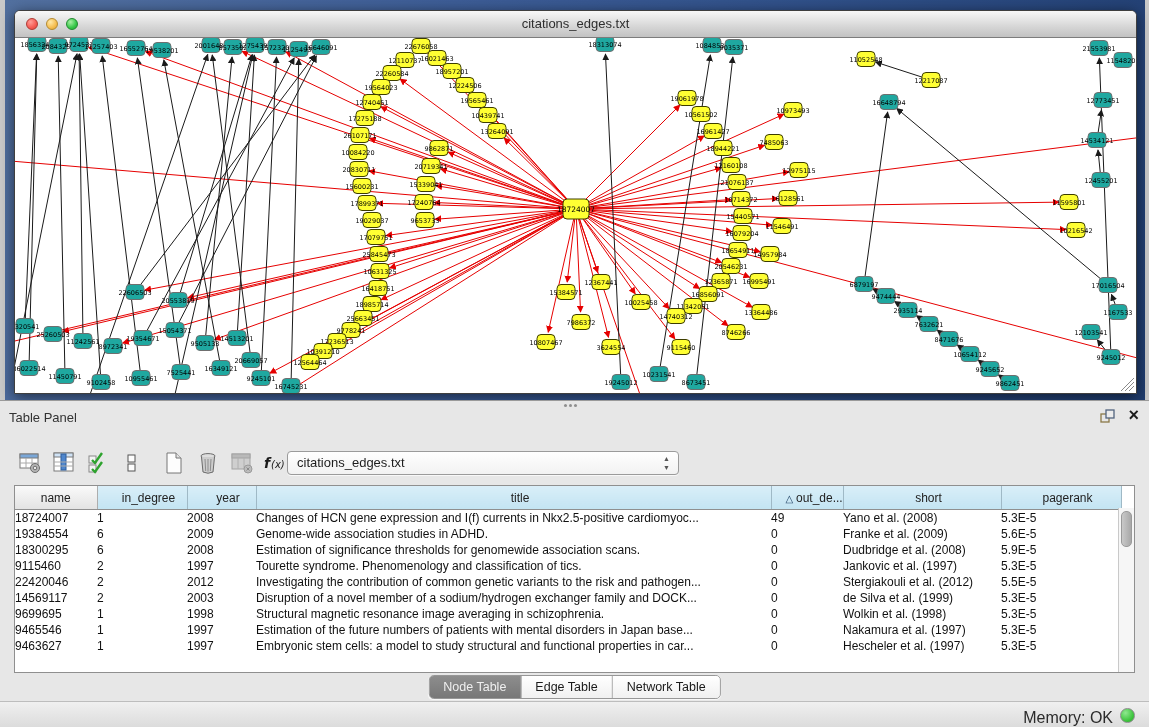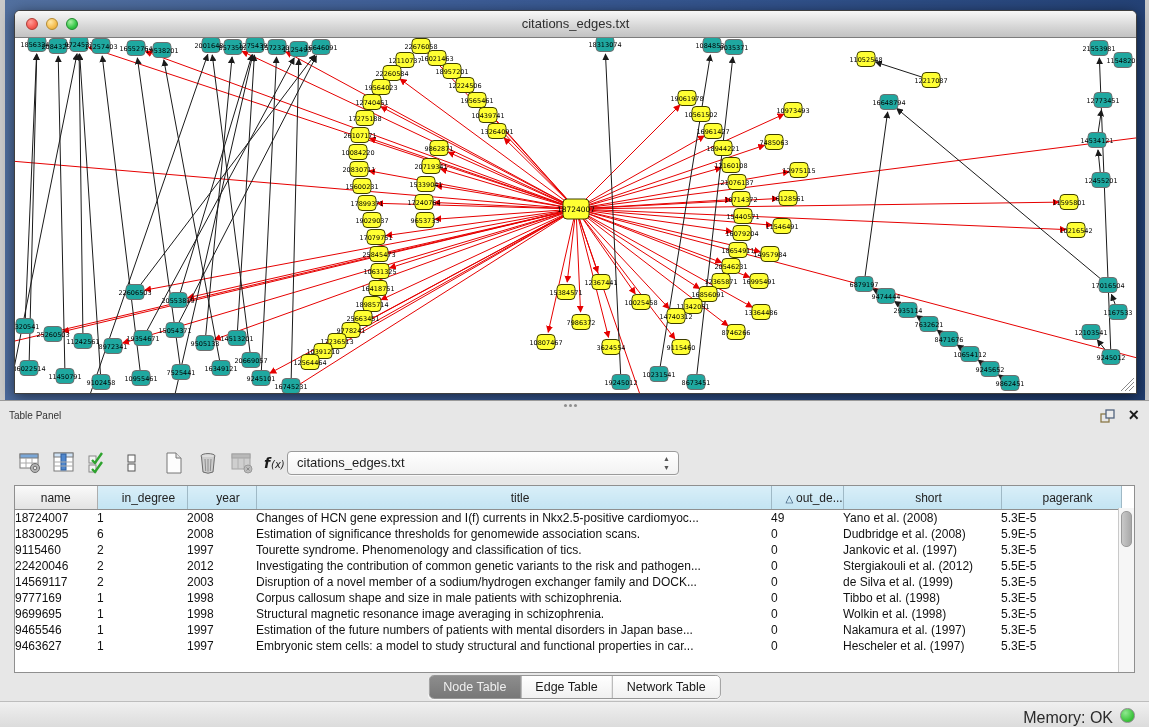--- a/index.html
+++ b/index.html
@@ -21,21 +21,21 @@
   .tl.yellow{left:31px;background:radial-gradient(circle at 35% 30%,#ffe9a8,#f5bd4f 60%,#d89f38);border:1px solid #b58a2e;}
   .tl.green{left:51px;background:radial-gradient(circle at 35% 30%,#a9efa4,#35c748 60%,#28a437);border:1px solid #1f8a2e;}
   .net-content{position:absolute;left:0;top:27px;right:0;bottom:0;background:#fff;overflow:hidden;}
   .grip{position:absolute;right:1px;bottom:1px;}
   
   .south{position:absolute;left:0;top:400px;width:1149px;height:327px;
     background:#e7e7e7;border-top:1px solid #9a9a9a;}
   .splitter{position:absolute;left:0;top:0;right:0;height:9px;}
   .splitter .dots{position:absolute;left:569px;top:3px;width:3px;height:3px;border-radius:50%;
     background:#8f8f8f;box-shadow:5px 0 0 #8f8f8f,-5px 0 0 #8f8f8f;}
-  .panel-title{position:absolute;left:9px;top:9px;font-size:10px;color:#333;text-align:right;}
+  .panel-title{position:absolute;left:9px;top:9px;font-size:13px;color:#333;text-align:right;}
   .panel-btn{position:absolute;top:7px;cursor:default;}
   .float-btn{right:34px;width:16px;height:16px;}
   .close-btn{right:10px;font-size:18px;font-weight:bold;color:#1c1c1c;line-height:16px;top:6px;}
   
   .toolbar{position:absolute;left:16px;top:48px;height:28px;display:flex;align-items:center;}
   .tbtn{width:28px;height:26px;margin-right:6px;display:flex;align-items:center;justify-content:center;}
   .tbtn.gap{margin-left:8px;}
   .dropdown{position:absolute;left:287px;top:50px;width:392px;height:24px;box-sizing:border-box;
     background:linear-gradient(#ffffff,#f2f2f2);border:1px solid #9b9b9b;border-radius:4px;
     font-size:13px;color:#1d1d1d;line-height:22px;padding-left:9px;
@@ -820,20 +820,29 @@
           <tr>
             <td class="c-name">18724007</td>
             <td class="c-in_degree">1</td>
             <td class="c-year">2008</td>
             <td class="c-title">Changes of HCN gene expression and I(f) currents in Nkx2.5-positive cardiomyoc...</td>
             <td class="c-out_degree">49</td>
             <td class="c-short">Yano et al. (2008)</td>
             <td class="c-pagerank">5.3E-5</td>
           </tr>
           <tr>
+            <td class="c-name">19384554</td>
+            <td class="c-in_degree">6</td>
+            <td class="c-year">2009</td>
+            <td class="c-title">Genome-wide association studies in ADHD.</td>
+            <td class="c-out_degree">0</td>
+            <td class="c-short">Franke et al. (2009)</td>
+            <td class="c-pagerank">5.6E-5</td>
+          </tr>
+          <tr>
             <td class="c-name">18300295</td>
             <td class="c-in_degree">6</td>
             <td class="c-year">2008</td>
             <td class="c-title">Estimation of significance thresholds for genomewide association scans.</td>
             <td class="c-out_degree">0</td>
             <td class="c-short">Dudbridge et al. (2008)</td>
             <td class="c-pagerank">5.9E-5</td>
           </tr>
           <tr>
             <td class="c-name">9115460</td>
@@ -853,29 +862,20 @@
             <td class="c-short">Stergiakouli et al. (2012)</td>
             <td class="c-pagerank">5.5E-5</td>
           </tr>
           <tr>
             <td class="c-name">14569117</td>
             <td class="c-in_degree">2</td>
             <td class="c-year">2003</td>
             <td class="c-title">Disruption of a novel member of a sodium/hydrogen exchanger family and DOCK...</td>
             <td class="c-out_degree">0</td>
             <td class="c-short">de Silva et al. (1999)</td>
-            <td class="c-pagerank">5.3E-5</td>
-          </tr>
-          <tr>
-            <td class="c-name">9777169</td>
-            <td class="c-in_degree">1</td>
-            <td class="c-year">1998</td>
-            <td class="c-title">Corpus callosum shape and size in male patients with schizophrenia.</td>
-            <td class="c-out_degree">0</td>
-            <td class="c-short">Tibbo et al. (1998)</td>
             <td class="c-pagerank">5.3E-5</td>
           </tr>
           <tr>
             <td class="c-name">9699695</td>
             <td class="c-in_degree">1</td>
             <td class="c-year">1998</td>
             <td class="c-title">Structural magnetic resonance image averaging in schizophrenia.</td>
             <td class="c-out_degree">0</td>
             <td class="c-short">Wolkin et al. (1998)</td>
             <td class="c-pagerank">5.3E-5</td>

